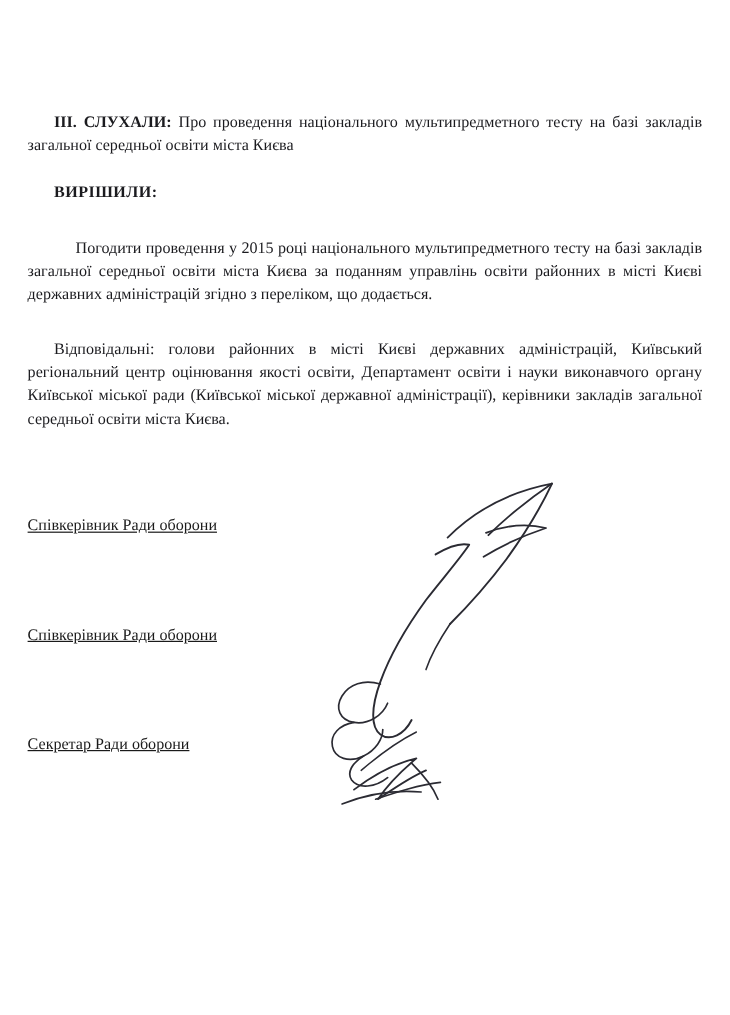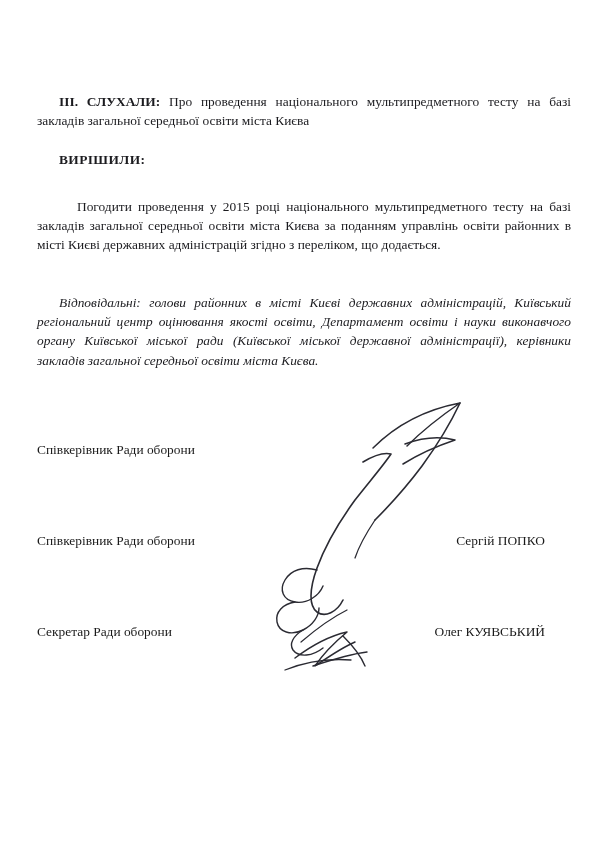--- a/index.html
+++ b/index.html
@@ -13,21 +13,21 @@
     font-family: "Liberation Serif", serif;
     color: #1a1a1a;
     overflow: hidden;
     position: relative;
   }
   .page {
     position: relative;
     width: 608px;
     height: 716px;
     box-sizing: border-box;
-    padding: 0 37px;
+    padding: 0 23px;
   }
   .doc-body {
     padding-top: 92px;
   }
   p {
     margin: 0;
     font-size: 13.4px;
     line-height: 19.3px;
     text-align: justify;
     text-justify: inter-word;
@@ -43,26 +43,26 @@
     margin-top: 19px;
     text-indent: 22px;
     font-weight: bold;
     letter-spacing: 0.4px;
   }
   .para-resolution {
     margin-top: 28px;
     text-indent: 40px;
   }
   .para-responsible {
-    margin-top: 38px;
+    margin-top: 26px;
     text-indent: 22px;
-    font-style: italic;
   }
   .signatures {
     margin-top: 70px;
+    text-decoration: underline;
   }
   .sig-row {
     display: flex;
     justify-content: space-between;
     align-items: baseline;
     font-size: 13.4px;
     line-height: 19px;
     margin-bottom: 72px;
   }
   .sig-row:last-child {
@@ -105,26 +105,24 @@
     <p class="para-responsible">Відповідальні: голови районних в місті Києві державних адміністрацій, Київський регіональний центр оцінювання якості освіти, Департамент освіти і науки виконавчого органу Київської міської ради (Київської міської державної адміністрації), керівники закладів загальної середньої освіти міста Києва.</p>
 
     <div class="signatures">
 
       <div class="sig-row">
         <span class="sig-role">Співкерівник Ради оборони</span>
       </div>
 
       <div class="sig-row">
         <span class="sig-role">Співкерівник Ради оборони</span>
-        <span class="sig-name">Сергій ПОПКО</span>
       </div>
 
       <div class="sig-row">
         <span class="sig-role">Секретар Ради оборони</span>
-        <span class="sig-name">Олег КУЯВСЬКИЙ</span>
       </div>
 
     </div>
   </div>
 
   <div class="signature-mark">
     <svg viewBox="0 0 250 290" xmlns="http://www.w3.org/2000/svg" fill="none" stroke="#2b2b33" stroke-linecap="round" stroke-linejoin="round">
       <path d="M118 58 C140 36, 168 20, 205 13 C186 26, 168 40, 152 56" stroke-width="1.5"></path>
       <path d="M150 54 C166 48, 184 46, 200 50 C182 56, 164 64, 148 74" stroke-width="1.5"></path>
       <path d="M205 13 C196 32, 183 54, 167 76 C152 96, 136 114, 120 130" stroke-width="1.6"></path>

